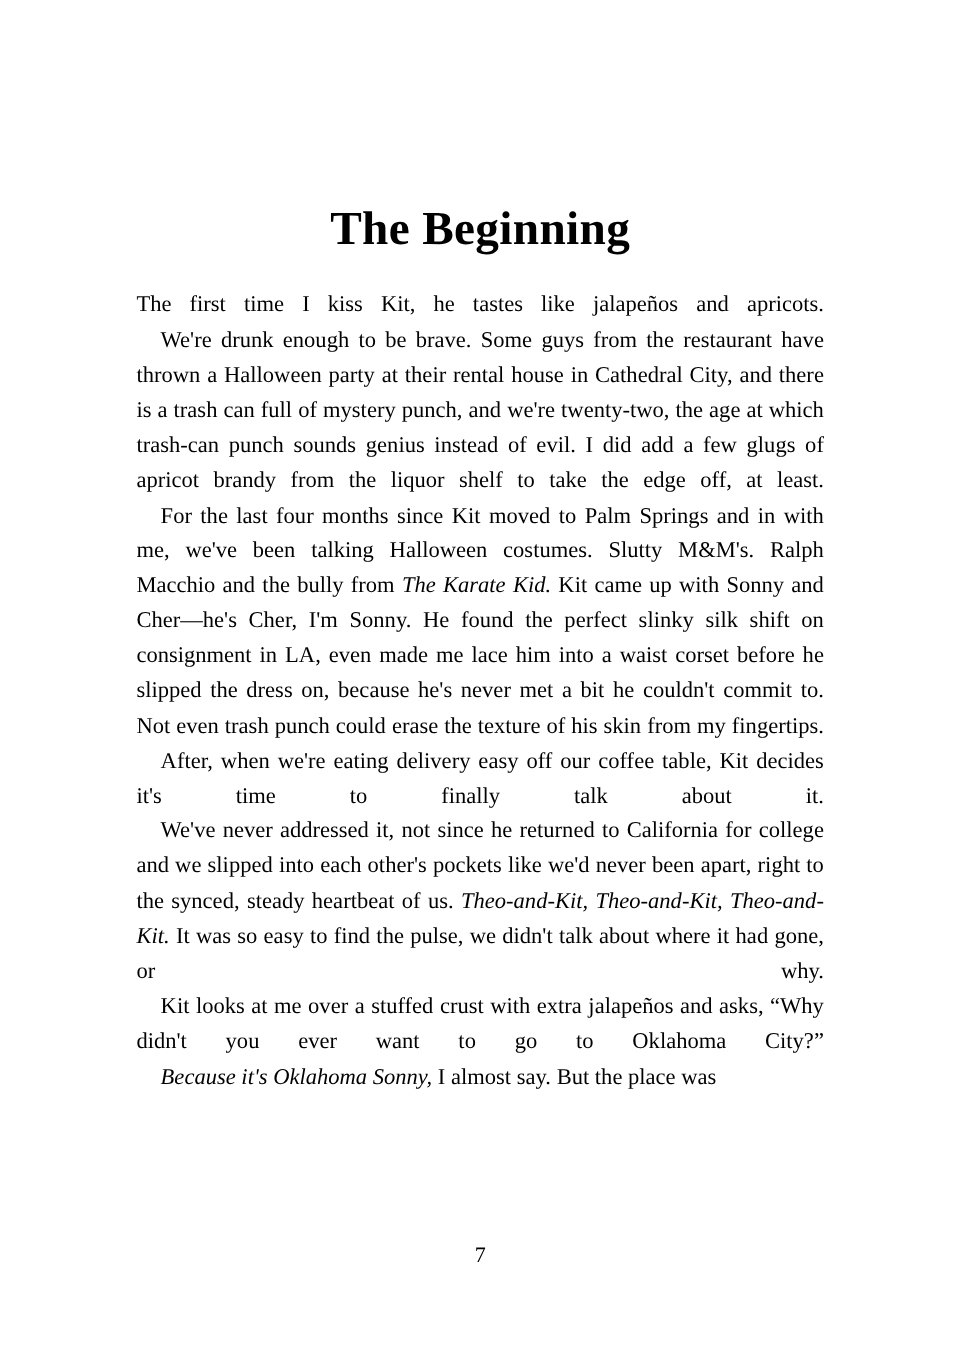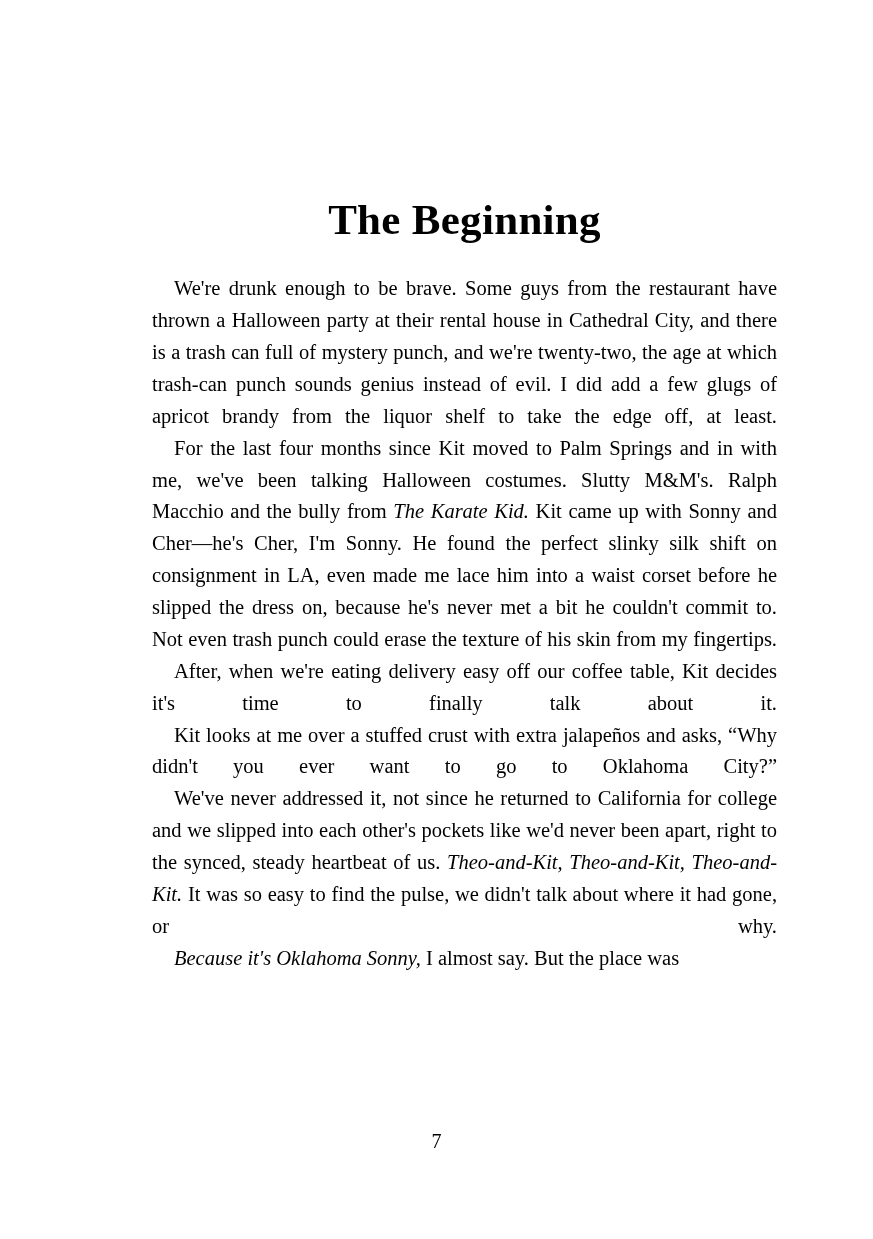--- a/index.html
+++ b/index.html
@@ -19,23 +19,22 @@
     position: absolute;
     left: 0;
     top: 0;
     width: 873px;
     height: 1239px;
     box-sizing: border-box;
   }
   .content {
     position: absolute;
     left: 124px;
-    top: 11px;
+    top: 0;
     width: 625px;
-    margin-left: 28px;
   }
   .chapter-title {
     margin: 0;
     padding-top: 185px;
     font-size: 43px;
     font-weight: bold;
     text-align: center;
     letter-spacing: 0.3px;
     line-height: 1.1;
     font-family: "Liberation Serif", "DejaVu Serif", serif;
@@ -80,22 +79,23 @@
     font-size: 20px;
   }
 </style>
 </head>
 <body>
 
 <div class="page">
   <div class="content">
     <h1 class="chapter-title">The Beginning</h1>
     <div class="body-text">
+        <p class="last-line-flush"><span>The first time I kiss Kit, he tastes like jalapeños and apricots.</span></p>
         <p class="indent last-line-flush"><span>We're drunk enough to be brave. Some guys from the restaurant have thrown a Halloween party at their rental house in Cathedral City, and there is a trash can full of mystery punch, and we're twenty-two, the age at which trash-can punch sounds genius instead of evil. I did add a few glugs of apricot brandy from the liquor shelf to take the edge off, at least.</span></p>
         <p class="indent last-line-flush"><span>For the last four months since Kit moved to Palm Springs and in with me, we've been talking Halloween costumes. Slutty M&amp;M's. Ralph Macchio and the bully from </span><em>The Karate Kid.</em><span> Kit came up with Sonny and Cher—he's Cher, I'm Sonny. He found the perfect slinky silk shift on consignment in LA, even made me lace him into a waist corset before he slipped the dress on, because he's never met a bit he couldn't commit to. Not even trash punch could erase the texture of his skin from my fingertips.</span></p>
         <p class="indent last-line-flush"><span>After, when we're eating delivery easy off our coffee table, Kit decides it's time to finally talk about it.</span></p>
+        <p class="indent last-line-flush"><span>We've never addressed it, not since he returned to California for college and we slipped into each other's pockets like we'd never been apart, right to the synced, steady heartbeat of us. </span><em>Theo-and-Kit, Theo-and-Kit, Theo-and-Kit.</em><span> It was so easy to find the pulse, we didn't talk about where it had gone, or why.</span></p>
         <p class="indent last-line-flush"><span>Kit looks at me over a stuffed crust with extra jalapeños and asks, “Why didn't you ever want to go to Oklahoma City?”</span></p>
-        <p class="indent last-line-flush"><span>We've never addressed it, not since he returned to California for college and we slipped into each other's pockets like we'd never been apart, right to the synced, steady heartbeat of us. </span><em>Theo-and-Kit, Theo-and-Kit, Theo-and-Kit.</em><span> It was so easy to find the pulse, we didn't talk about where it had gone, or why.</span></p>
         <p class="indent"><em>Because it's Oklahoma Sonny,</em><span> I almost say. But the place was</span></p>
       </div>
   </div>
   <div class="folio">7</div>
 </div>
 
 </body></html>

